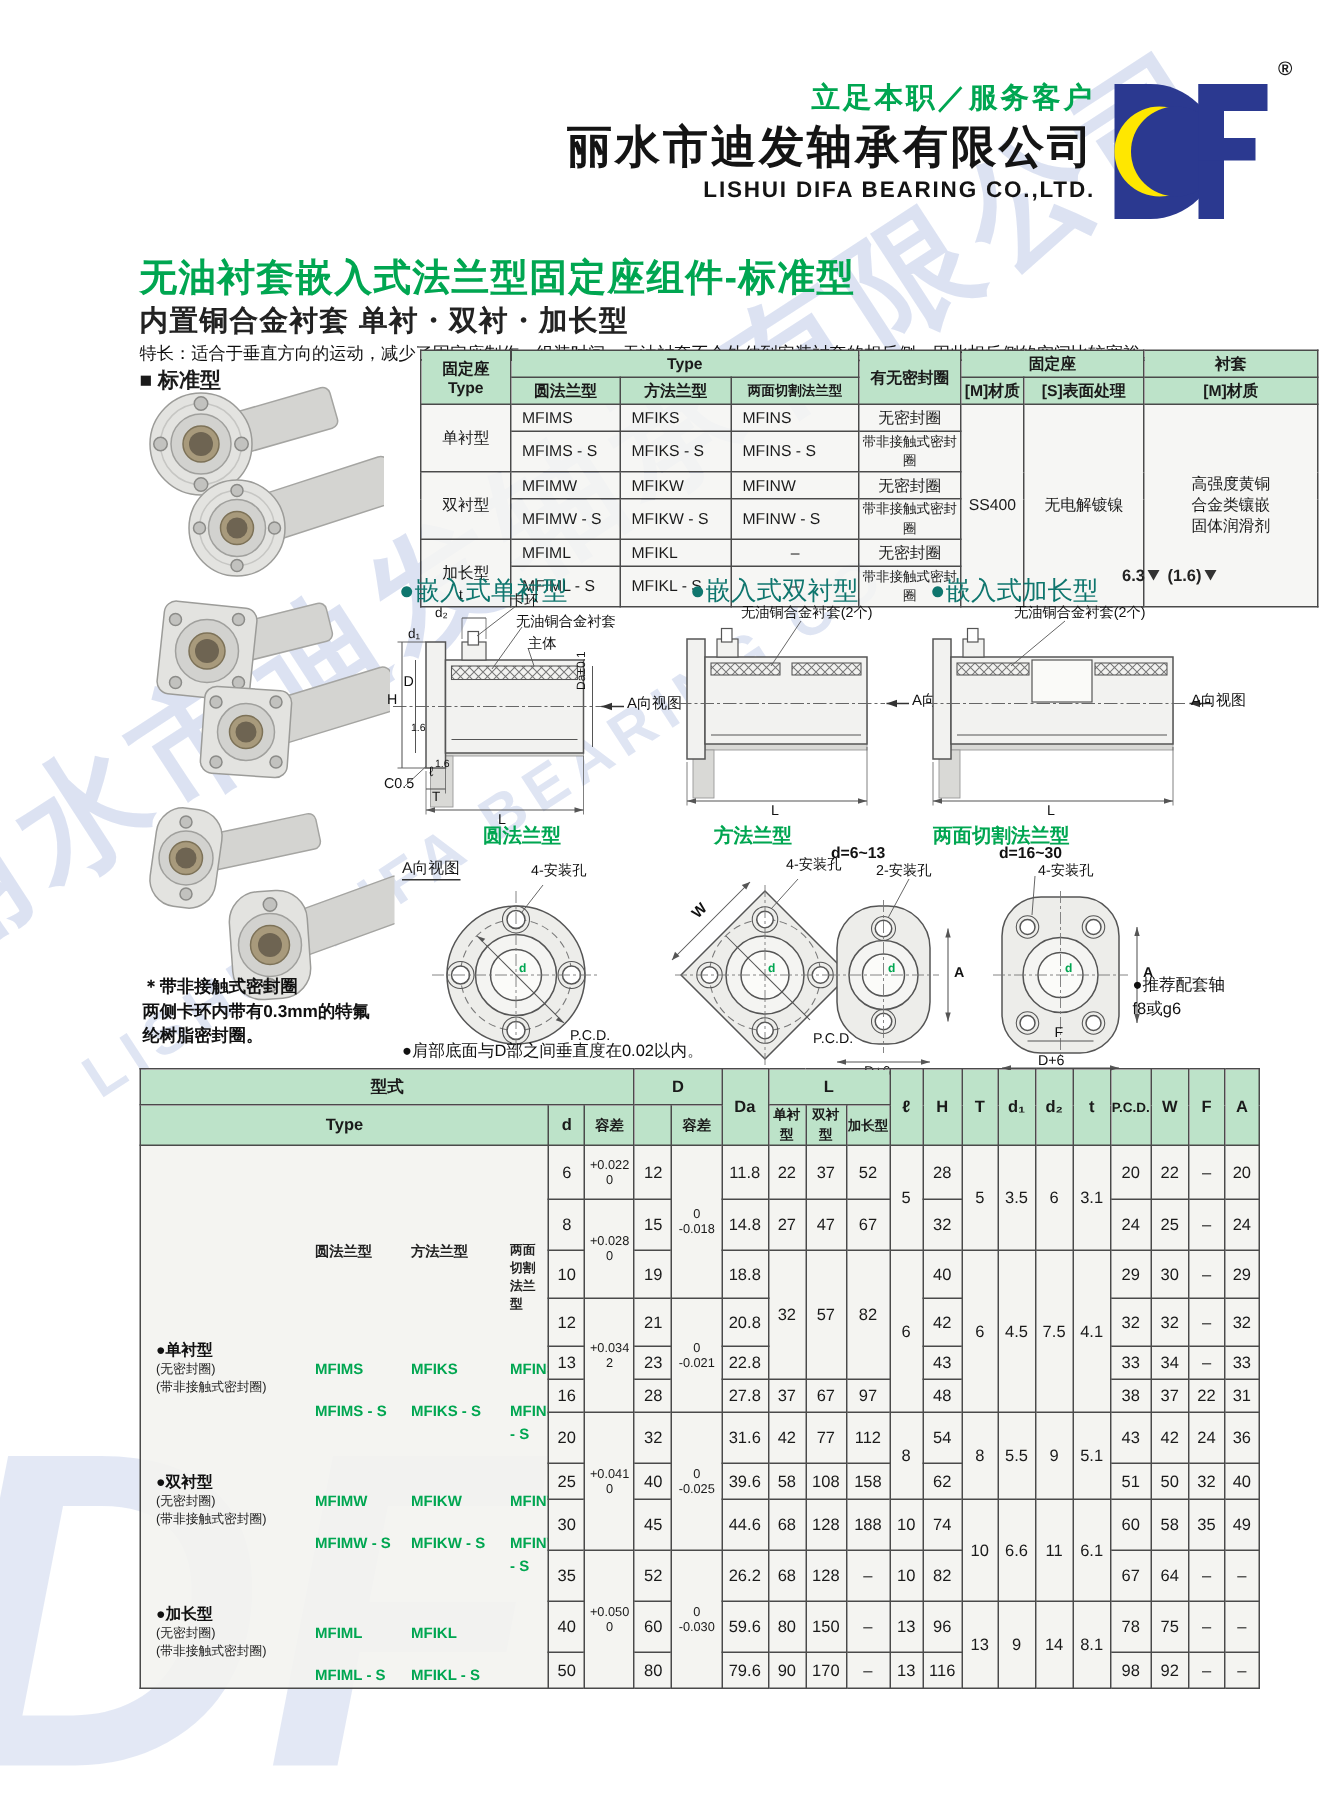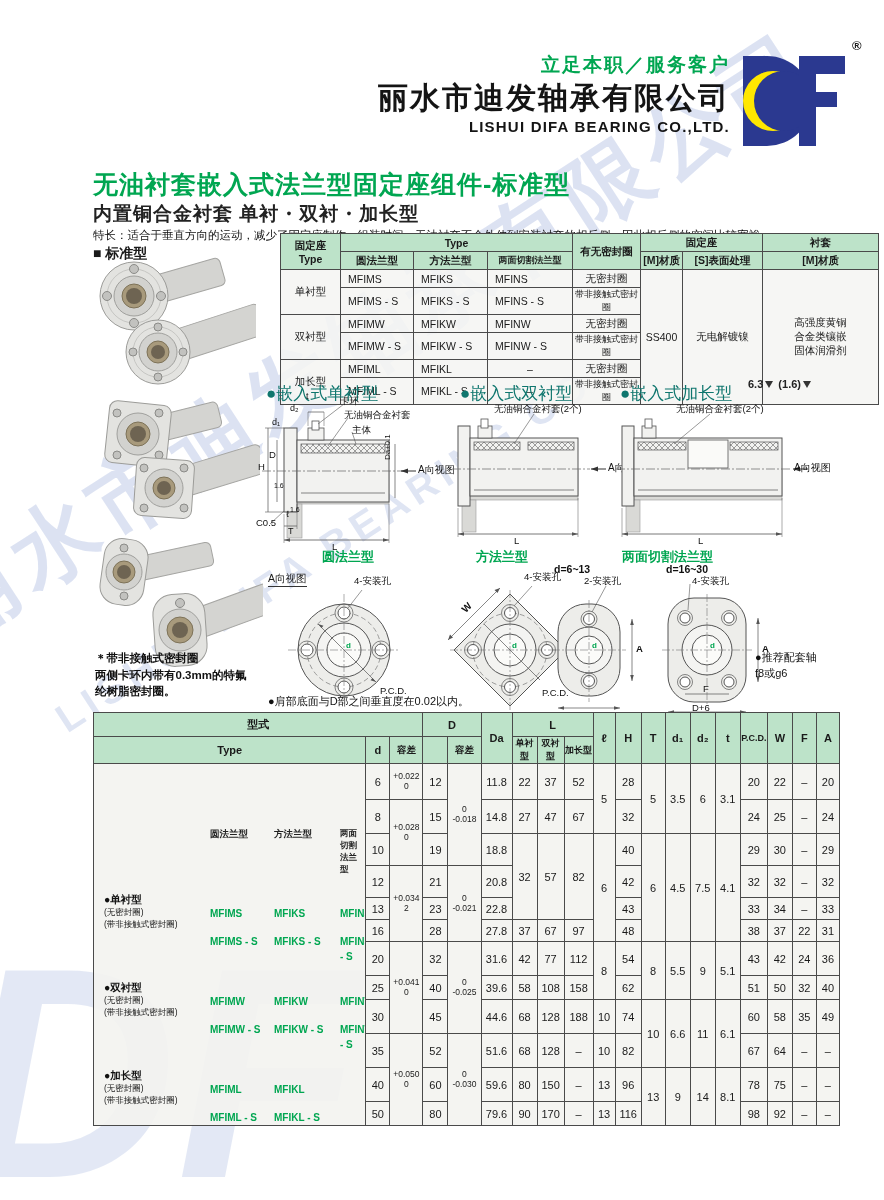--- a/index.html
+++ b/index.html
@@ -742,21 +742,21 @@
       <td>35</td>
       <td>49</td>
     </tr>
     <tr style="height:24px;">
       <td>35</td>
       <td class="tol pre" rowspan="3">+0.050
 0</td>
       <td>52</td>
       <td class="tol pre" rowspan="3">0
 -0.030</td>
-      <td>51.6</td>
+      <td>26.2</td>
       <td>68</td>
       <td>128</td>
       <td>–</td>
       <td>10</td>
       <td>82</td>
       <td>67</td>
       <td>64</td>
       <td>–</td>
       <td>–</td>
     </tr>

